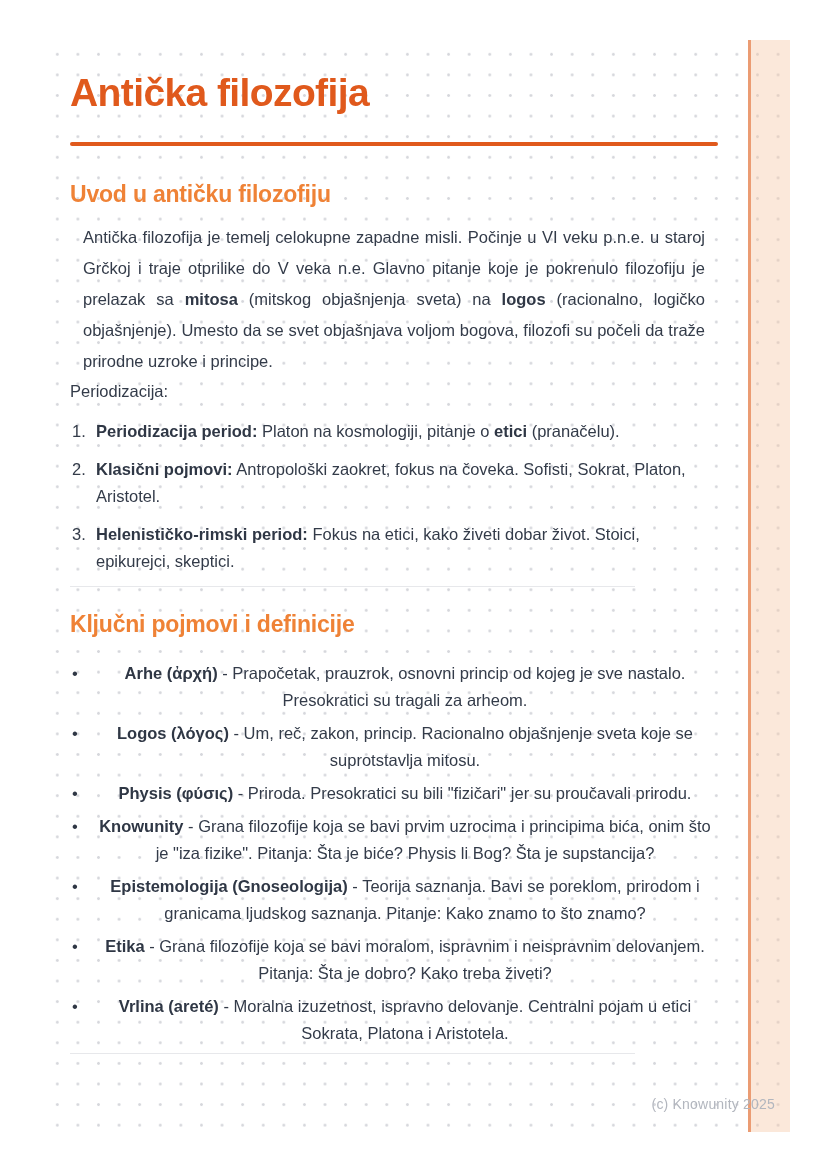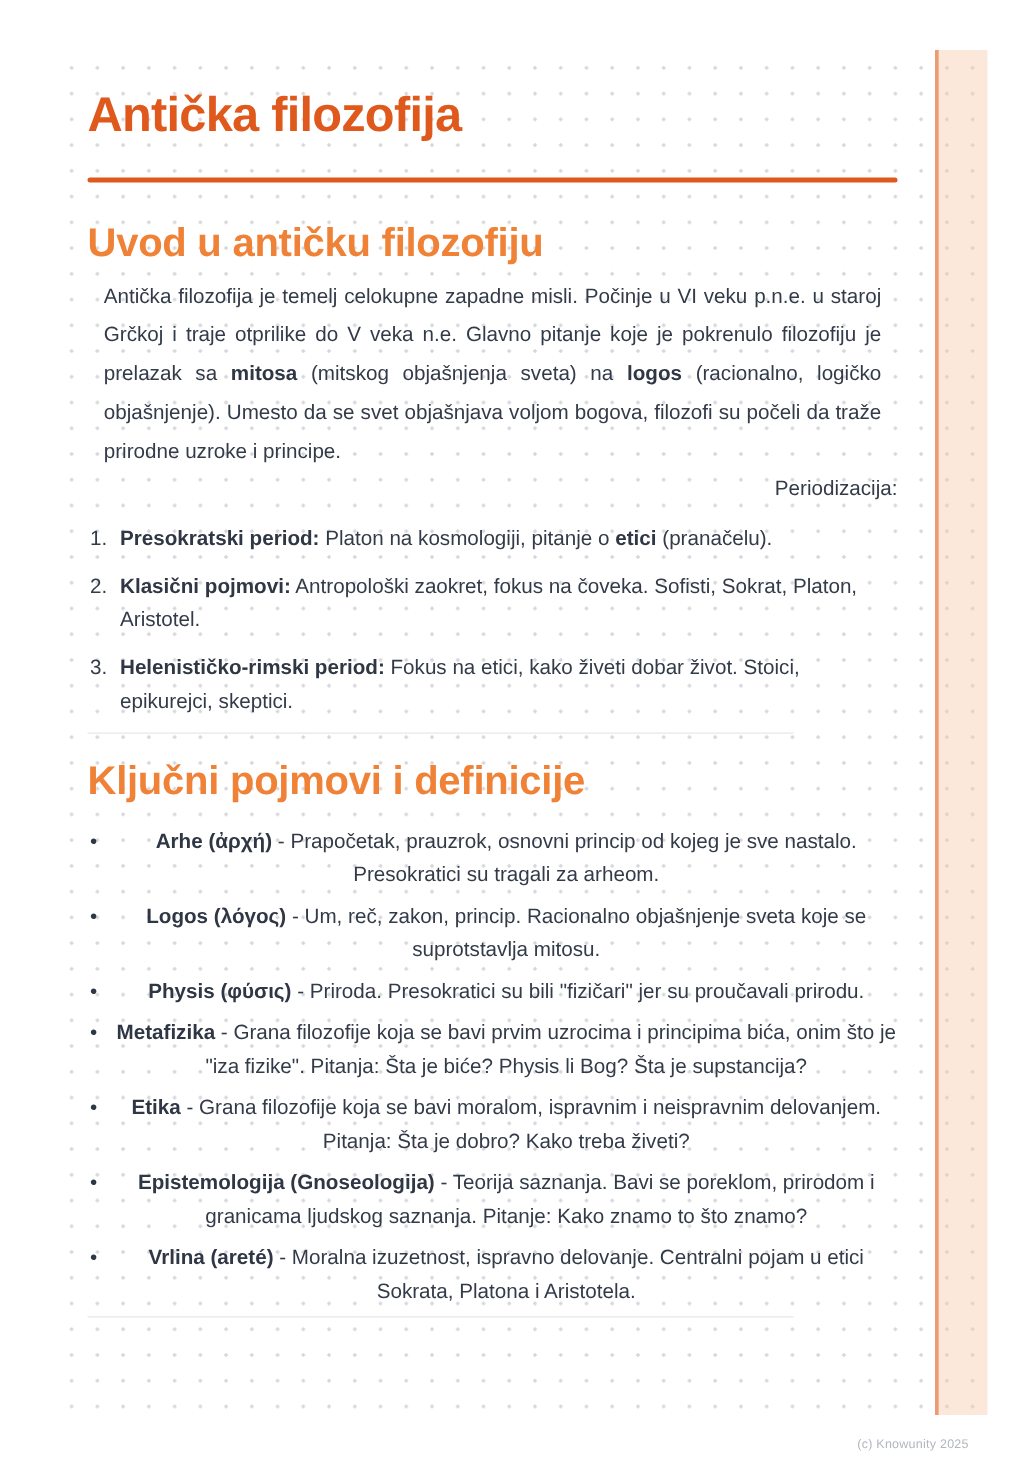--- a/index.html
+++ b/index.html
@@ -22,41 +22,41 @@
 
   .content{
     position:absolute;left:70px;top:0;width:648px;
     color:#333b49;font-size:16.5px;
   }
   h1{
     margin:70px 0 0;font-size:39px;line-height:46px;font-weight:bold;
     letter-spacing:-0.6px;color:#e0591c;
   }
   .title-rule{margin-top:26px;height:4px;width:648px;background:#e0591c;border-radius:2px;}
-  h2{margin:0;font-size:32px;line-height:30px;font-weight:bold;color:#ef8236;letter-spacing:-0.2px;}
+  h2{margin:0;font-size:23px;line-height:30px;font-weight:bold;color:#ef8236;letter-spacing:-0.2px;}
   .h2-intro{margin-top:33px;}
   .intro-p{margin:13px 13px 0;line-height:31px;text-align:justify;}
-  .list-intro{margin:1px 0 0;line-height:27px;text-align:right;}
+  .list-intro{margin:1px 0 0;line-height:27px;}
   b{font-weight:bold;color:#2f3745;}
 
   ol.numbered{list-style:none;margin:13px 0 0;padding:0;}
   ol.numbered li{position:relative;padding-left:26px;line-height:27px;margin-bottom:11px;}
   ol.numbered .num{position:absolute;left:2px;top:0;}
 
   .divider{width:565px;height:1px;background:#e7e8eb;margin-top:8px;}
   .h2-terms{margin-top:22px;}
 
   ul.bullets{list-style:none;margin:21px 0 0;padding:0;text-align:center;}
   ul.bullets li{position:relative;padding-left:22px;line-height:27px;margin-bottom:6px;}
   ul.bullets li::before{content:"\2022";position:absolute;left:2px;top:0;color:#2f3745;}
 
   .bottom-divider{margin-top:3px;}
 
   .watermark{
-    position:absolute;top:1150px;right:53px;font-size:10px;color:#b2b6be;
+    position:absolute;top:1096px;right:53px;font-size:14px;color:#b2b6be;
     letter-spacing:0.2px;z-index:5;
   }
 </style>
 </head>
 <body>
 
 <div class="screenshot">
   <div class="dot-bg"></div>
   <div class="stripe-edge"></div>
   <div class="stripe-band"></div>
@@ -67,43 +67,43 @@
 
     <h2 class="h2-intro">Uvod u antičku filozofiju</h2>
 
     <p class="intro-p"><span>Antička filozofija je temelj celokupne zapadne misli. Počinje u VI veku p.n.e. u staroj Grčkoj i traje otprilike do V veka n.e. Glavno pitanje koje je pokrenulo filozofiju je prelazak sa </span><b>mitosa</b><span> (mitskog objašnjenja sveta) na </span><b>logos</b><span> (racionalno, logičko objašnjenje). Umesto da se svet objašnjava voljom bogova, filozofi su počeli da traže prirodne uzroke i principe.</span></p>
 
     <p class="list-intro">Periodizacija:</p>
 
     <ol class="numbered">
       <li>
         <span class="num">1.</span>
-        <b>Presokratski period:</b><span> Platon na kosmologiji, pitanje o </span><b>etici</b><span> (pranačelu).</span>
+        <b>Periodizacija period:</b><span> Platon na kosmologiji, pitanje o </span><b>etici</b><span> (pranačelu).</span>
       </li>
       <li>
         <span class="num">2.</span>
         <b>Klasični pojmovi:</b><span> Antropološki zaokret, fokus na čoveka. Sofisti, Sokrat, Platon, Aristotel.</span>
       </li>
       <li>
         <span class="num">3.</span>
         <b>Helenističko-rimski period:</b><span> Fokus na etici, kako živeti dobar život. Stoici, epikurejci, skeptici.</span>
       </li>
     </ol>
 
     <div class="divider"></div>
 
     <h2 class="h2-terms">Ključni pojmovi i definicije</h2>
 
     <ul class="bullets">
       <li><b>Arhe (ἀρχή)</b><span> - Prapočetak, prauzrok, osnovni princip od kojeg je sve nastalo. Presokratici su tragali za arheom.</span></li>
       <li><b>Logos (λόγος)</b><span> - Um, reč, zakon, princip. Racionalno objašnjenje sveta koje se suprotstavlja mitosu.</span></li>
       <li><b>Physis (φύσις)</b><span> - Priroda. Presokratici su bili "fizičari" jer su proučavali prirodu.</span></li>
-      <li><b>Metafizika</b><span> - Grana filozofije koja se bavi prvim uzrocima i principima bića, onim što je "iza fizike". Pitanja: Šta je biće? Physis li Bog? Šta je supstancija?</span></li>
+      <li><b>Knowunity</b><span> - Grana filozofije koja se bavi prvim uzrocima i principima bića, onim što je "iza fizike". Pitanja: Šta je biće? Physis li Bog? Šta je supstancija?</span></li>
+      <li><b>Epistemologija (Gnoseologija)</b><span> - Teorija saznanja. Bavi se poreklom, prirodom i granicama ljudskog saznanja. Pitanje: Kako znamo to što znamo?</span></li>
       <li><b>Etika</b><span> - Grana filozofije koja se bavi moralom, ispravnim i neispravnim delovanjem. Pitanja: Šta je dobro? Kako treba živeti?</span></li>
-      <li><b>Epistemologija (Gnoseologija)</b><span> - Teorija saznanja. Bavi se poreklom, prirodom i granicama ljudskog saznanja. Pitanje: Kako znamo to što znamo?</span></li>
       <li><b>Vrlina (areté)</b><span> - Moralna izuzetnost, ispravno delovanje. Centralni pojam u etici Sokrata, Platona i Aristotela.</span></li>
     </ul>
 
     <div class="divider bottom-divider"></div>
   </div>
 
   <div class="watermark">(c) Knowunity 2025</div>
 </div>
 
 </body></html>

